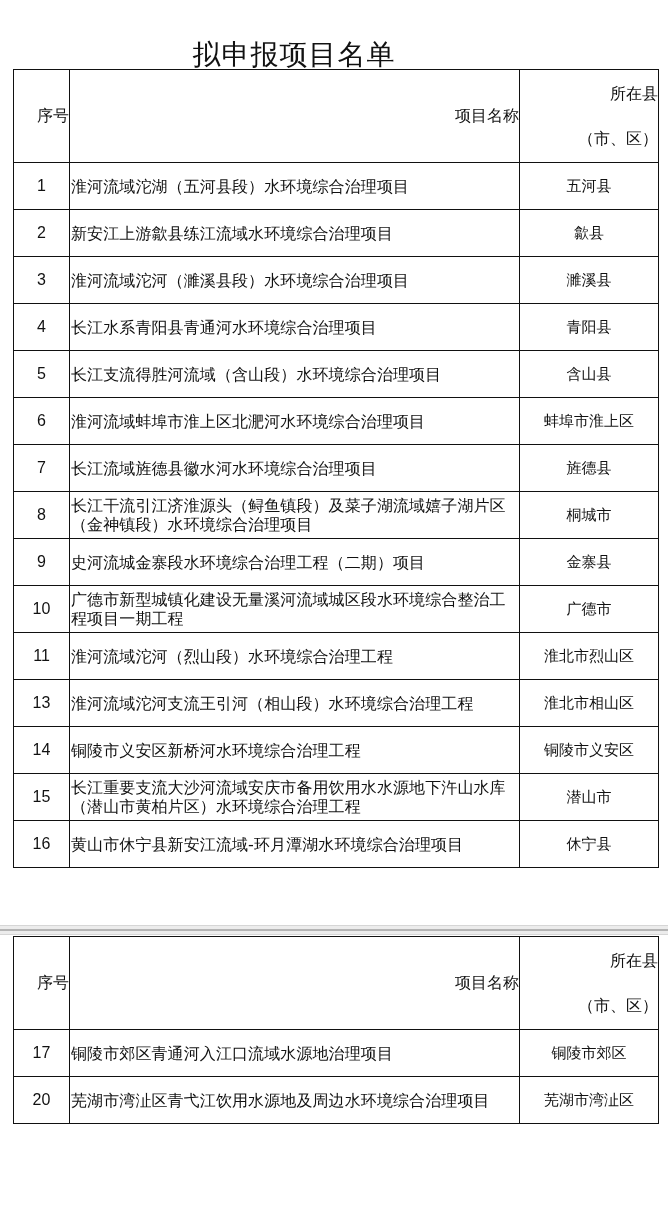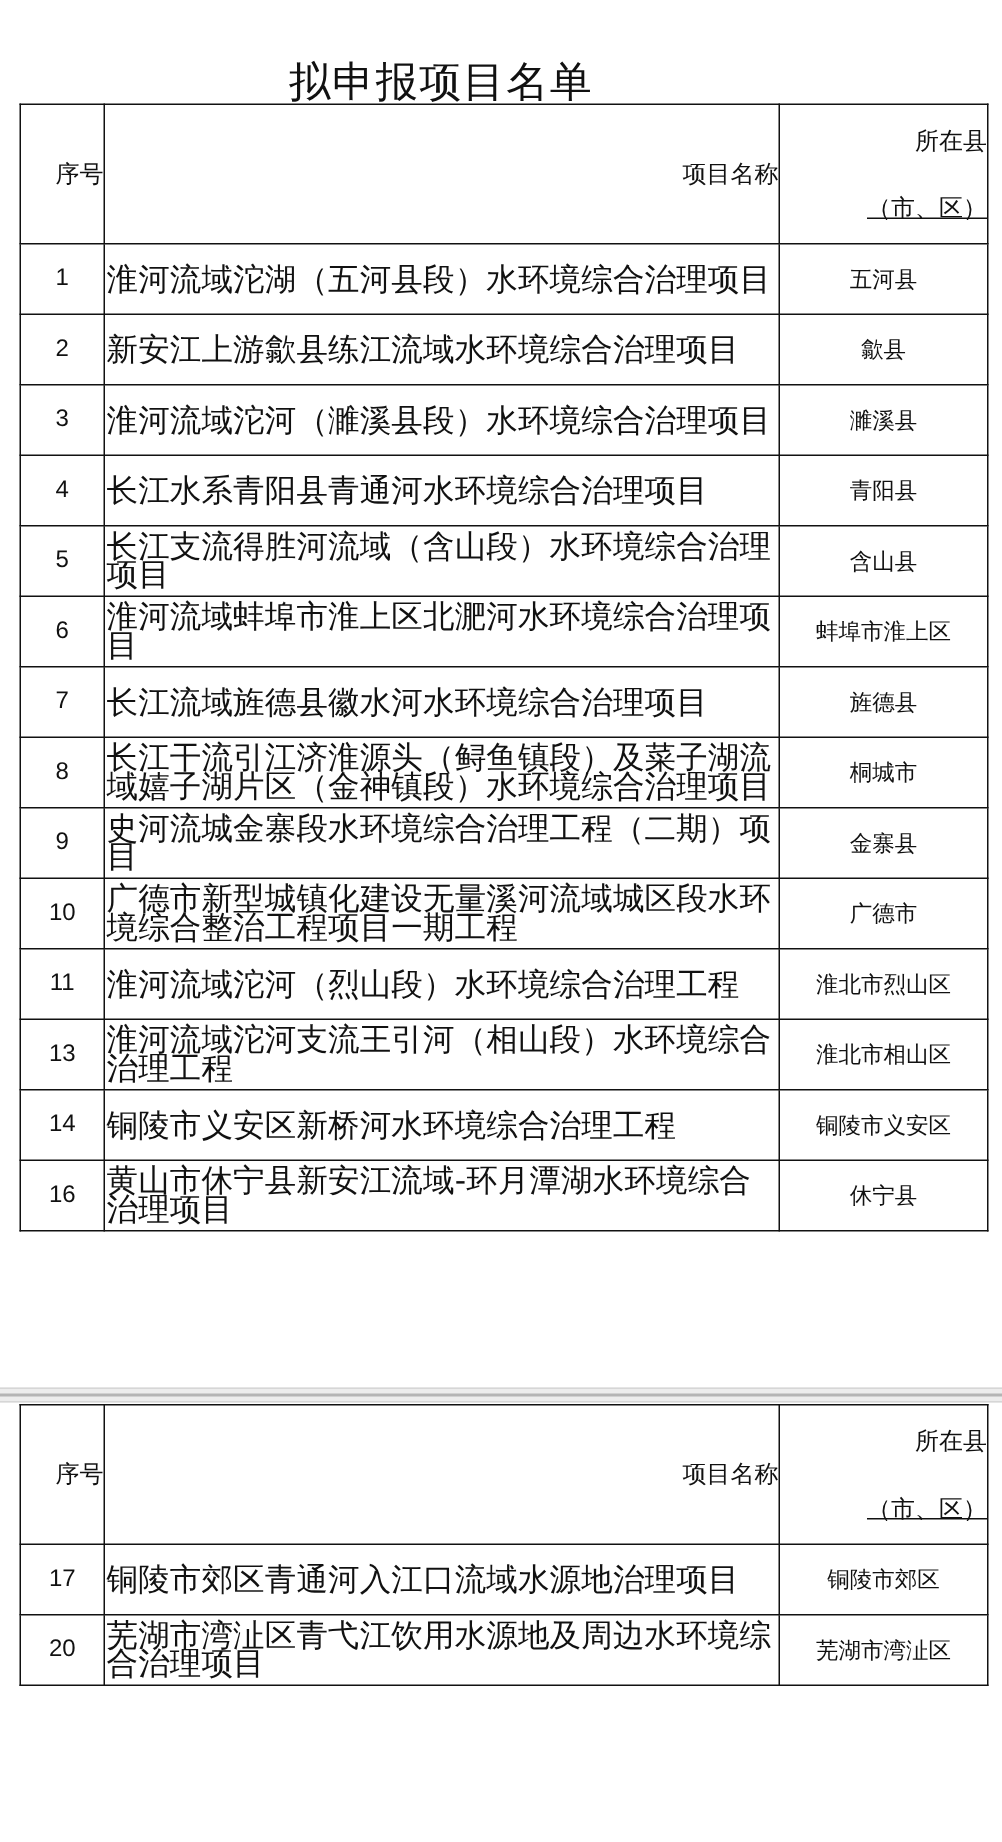--- a/index.html
+++ b/index.html
@@ -51,35 +51,34 @@
     font-size: 16px;
   }
   .hdr-county-line1 {
     display: block;
     line-height: 22px;
   }
   .hdr-county-line2 {
     display: block;
     line-height: 22px;
     margin-top: 23px;
-    text-decoration: underline;
   }
   .body-row td {
     height: 46px;
   }
   .cell-no {
     text-align: center;
     font-family: "Liberation Sans", sans-serif;
     font-size: 16px;
   }
   .cell-name {
     text-align: left;
     padding-left: 1px !important;
     line-height: 19px;
-    font-size: 21px;
+    font-size: 16px;
     letter-spacing: 0.1px;
   }
   .cell-county {
     text-align: center;
     font-size: 15px;
   }
   #table-1 { top: 69px; }
   #table-2 { top: 936px; }
 
   .page-break {
@@ -183,20 +182,25 @@
         <td class="cell-no">13</td>
         <td class="cell-name">淮河流域沱河支流王引河（相山段）水环境综合治理工程</td>
         <td class="cell-county">淮北市相山区</td>
       </tr>
       <tr class="body-row">
         <td class="cell-no">14</td>
         <td class="cell-name">铜陵市义安区新桥河水环境综合治理工程</td>
         <td class="cell-county">铜陵市义安区</td>
       </tr>
       <tr class="body-row">
+        <td class="cell-no">15</td>
+        <td class="cell-name">长江重要支流大沙河流域安庆市备用饮用水水源地下汻山水库（潜山市黄柏片区）水环境综合治理工程</td>
+        <td class="cell-county">潜山市</td>
+      </tr>
+      <tr class="body-row">
         <td class="cell-no">16</td>
         <td class="cell-name">黄山市休宁县新安江流域-环月潭湖水环境综合治理项目</td>
         <td class="cell-county">休宁县</td>
       </tr>
     </tbody>
 </table>
 
 <div class="page-break">
     <div class="line"></div>
   </div>

